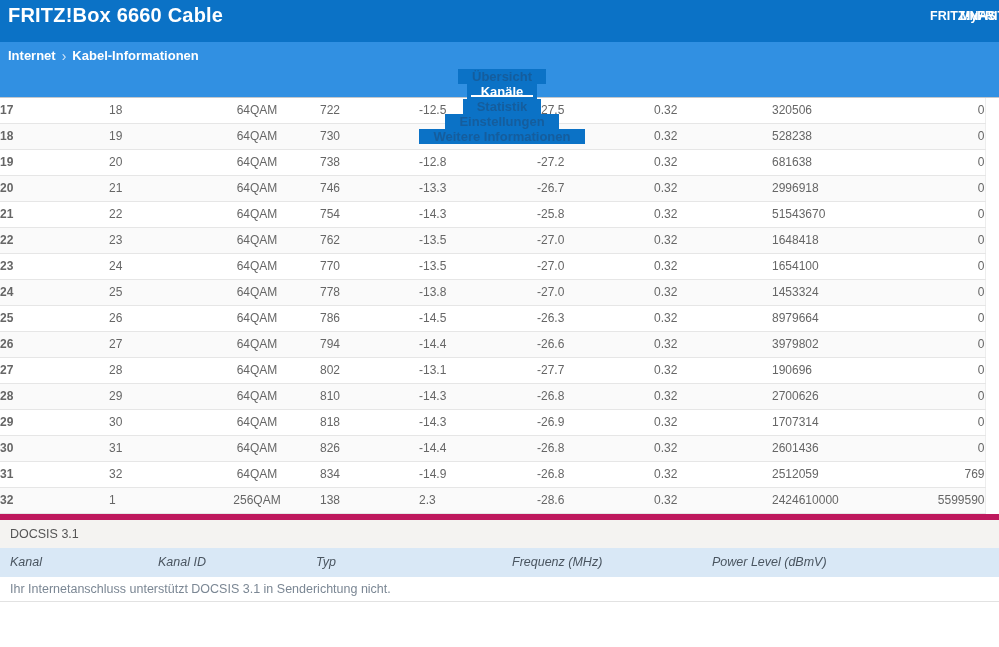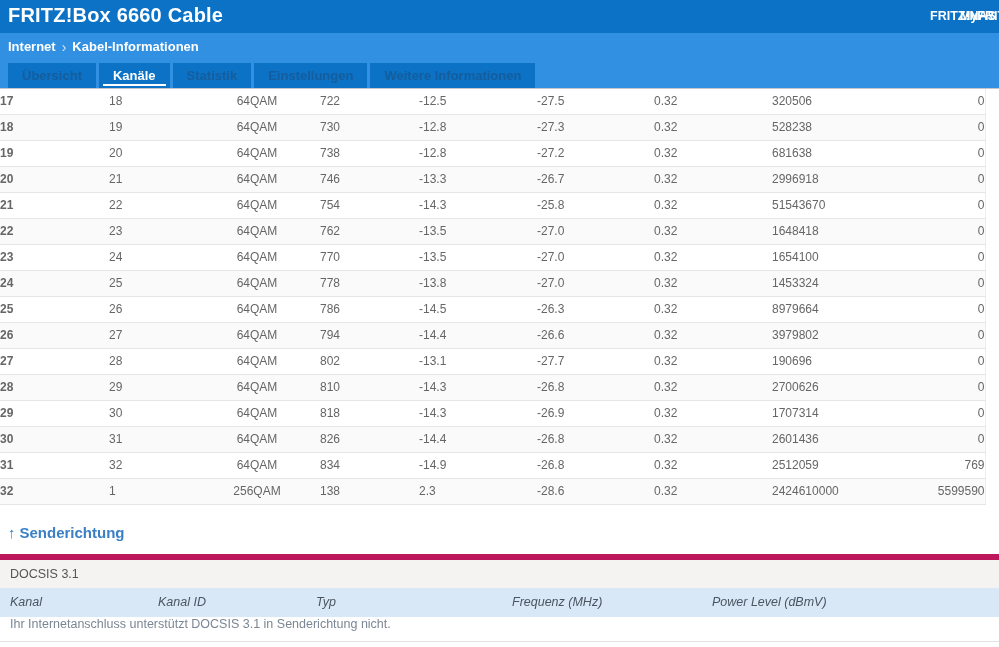--- a/index.html
+++ b/index.html
@@ -1,37 +1,37 @@
 <!DOCTYPE html>
 <html><head>
 <meta charset="utf-8">
 <style>
   * { margin:0; padding:0; box-sizing:border-box; }
   html,body { width:999px; height:647px; overflow:hidden; background:#fff;
               font-family:"Liberation Sans","DejaVu Sans",sans-serif; }
   .app { position:relative; width:999px; height:647px; overflow:hidden; }
 
   
-  .topbar { position:relative; height:33px; background:#0b72c6; overflow:hidden; }
+  .topbar { position:relative; height:42px; background:#0b72c6; overflow:hidden; }
   .topbar h1 { position:absolute; left:8px; top:4px; color:#fff; font-size:20px;
                font-weight:bold; letter-spacing:.2px; }
   .top-link { position:absolute; top:9px; color:#fff; font-size:12.5px; font-weight:600;
               text-decoration:none; white-space:nowrap; cursor:pointer; }
   .top-link.nas { left:930px; }
   .top-link.myfritz { left:960px; }
 
   
   .crumbbar { height:27px; background:#3190e2; display:flex; align-items:center;
               padding-left:8px; }
   .crumb { color:#fff; font-size:13px; font-weight:600; }
   .crumb-sep { color:#d4e6f8; font-size:14px; margin:0 6px; font-weight:400; }
 
   
-  .tabbar { height:28px; background:#3190e2; display:flex; align-items:flex-end;
-            padding:0 0 0 8px; box-shadow:0 1px 0 #c4c8cc; position:relative; z-index:2; }
+  .tabbar { height:28px; background:#3190e2; display:flex; align-items:center;
+            padding:0 0 0 8px; box-shadow:0 1px 0 #c4c8cc; position:relative; z-index:2;flex-direction:column; }
   .tab { position:relative; height:25px; margin-right:3px; background:#0b72c6;
          display:flex; align-items:center; padding:0 14px; cursor:pointer; }
   .tab span { font-size:13px; color:#155d9d; font-weight:600; }
   .tab.active span { color:#fff; font-weight:bold; }
   .tab.active::after { content:""; position:absolute; left:4px; right:4px; bottom:2px;
                        height:2px; background:#fff; }
 
   
   table.channels { width:985px; border-collapse:collapse; table-layout:fixed;
                    border-right:1px solid #ededed;padding-left:48px; }
@@ -52,21 +52,21 @@
                 display:flex; align-items:center; padding-left:10px;
                 font-size:12.5px; color:#555; }
   .up-header { height:29px; background:#d9e8f6; display:flex; align-items:center;
                font-size:12.5px; color:#4a5560; }
   .up-header span.up-col { display:inline-block; overflow:hidden; white-space:nowrap;font-style:italic; }
   .up-header span.up-col:nth-of-type(1) { width:158px; padding-left:10px; }
   .up-header span.up-col:nth-of-type(2) { width:158px; }
   .up-header span.up-col:nth-of-type(3) { width:196px; }
   .up-header span.up-col:nth-of-type(4) { width:200px; }
   .up-header span.up-col:nth-of-type(5) { width:auto; }
-  .up-message { height:25px; display:flex; align-items:flex-start; padding-left:10px;
+  .up-message { height:25px; display:flex; align-items:center; padding-left:10px;
                 font-size:12.5px; color:#7b8794; border-bottom:1px solid #e2e2e2;
                 background:#fff; }
 </style>
 </head>
 <body>
 
 <div class="app">
 
   <header class="topbar">
     <h1>FRITZ!Box 6660 Cable</h1>
@@ -305,23 +305,20 @@
           <td class="c5">2.3</td>
           <td class="c6">-28.6</td>
           <td class="c7">0.32</td>
           <td class="c8">2424610000</td>
           <td class="c9">5599590</td>
         </tr>
       </tbody>
   </table>
 
   <section>
-    <div class="upstream-heading">
-      <span class="arrow">↑</span><span>Senderichtung</span>
-    </div>
 
     <div class="docsis-box">
       <span>DOCSIS 3.1</span>
     </div>
 
     <div class="up-header">
 
         <span class="up-col">Kanal</span>
 
         <span class="up-col">Kanal ID</span>

